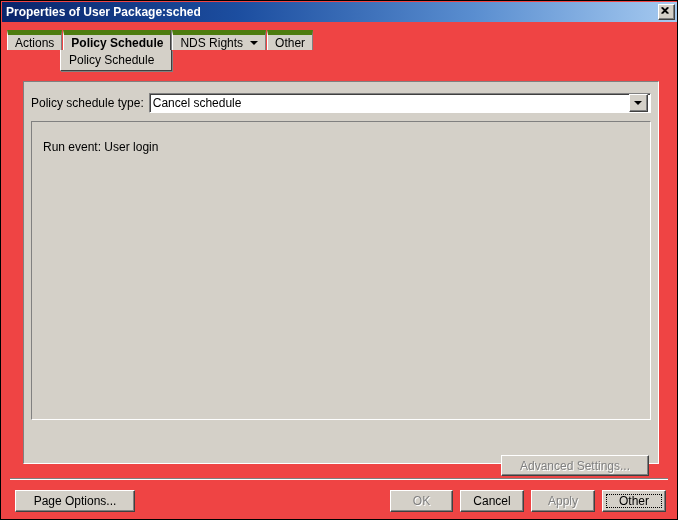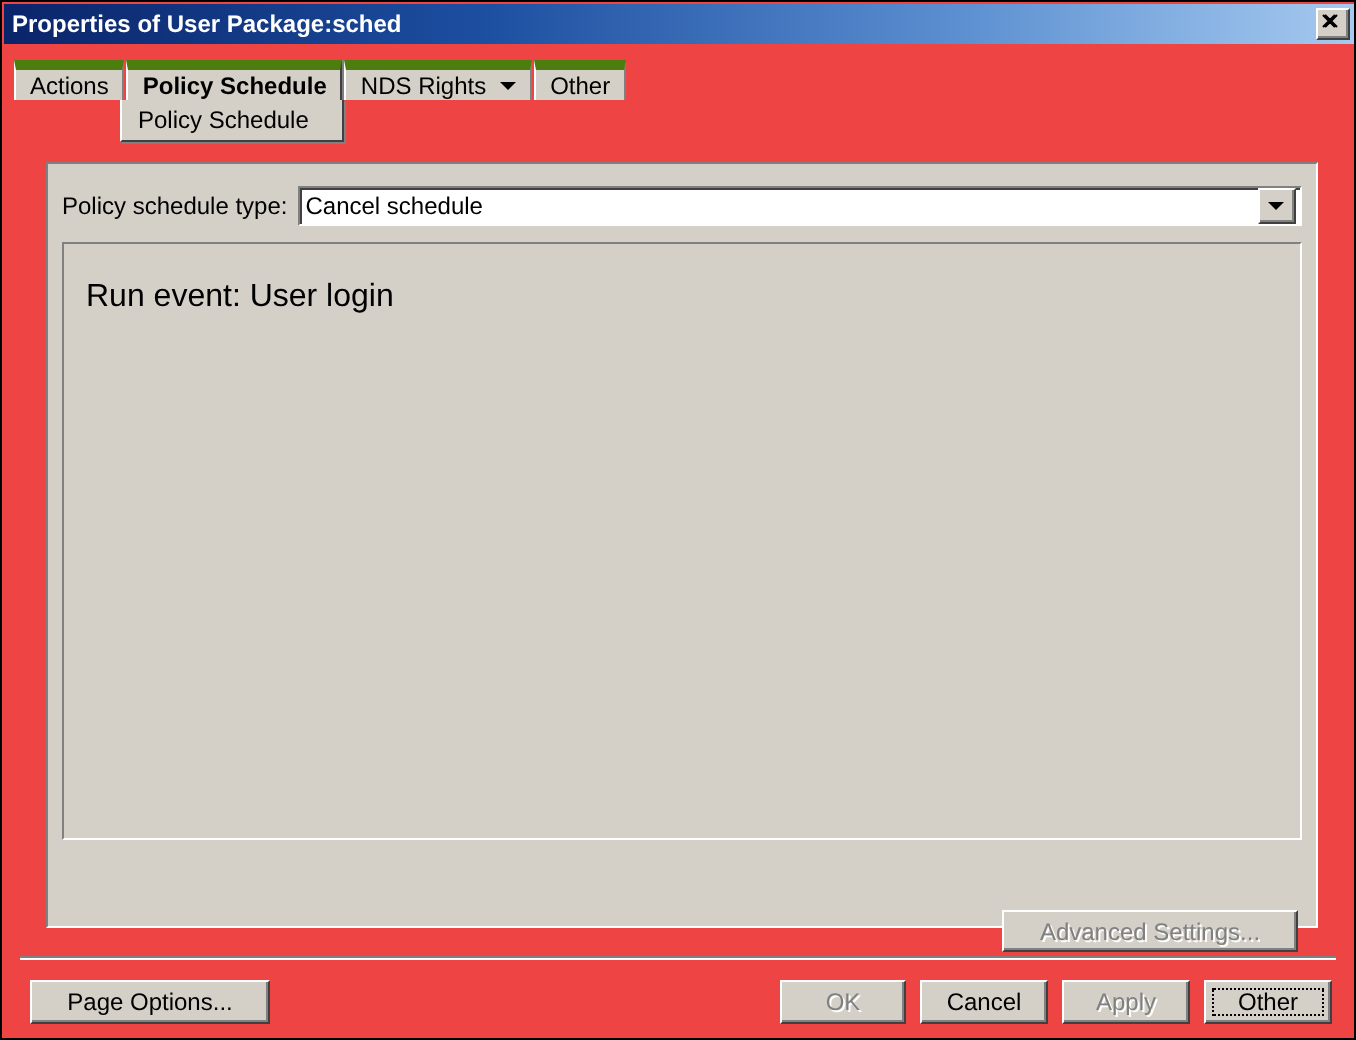--- a/index.html
+++ b/index.html
@@ -196,21 +196,21 @@
     box-sizing: border-box;
     background: #d4d0c8;
     border-top: 1px solid #808080;
     border-left: 1px solid #808080;
     border-right: 1px solid #ffffff;
     border-bottom: 1px solid #ffffff;
   }
   #run-event {
     position: absolute;
     left: 42px; top: 139px;
-    font-size: 16px;
+    font-size: 12px;
     white-space: nowrap;
   }
 
   
   .btn {
     box-sizing: border-box;
     background: #d4d0c8;
     border-top: 1px solid #ffffff;
     border-left: 1px solid #ffffff;
     border-right: 1px solid #404040;

